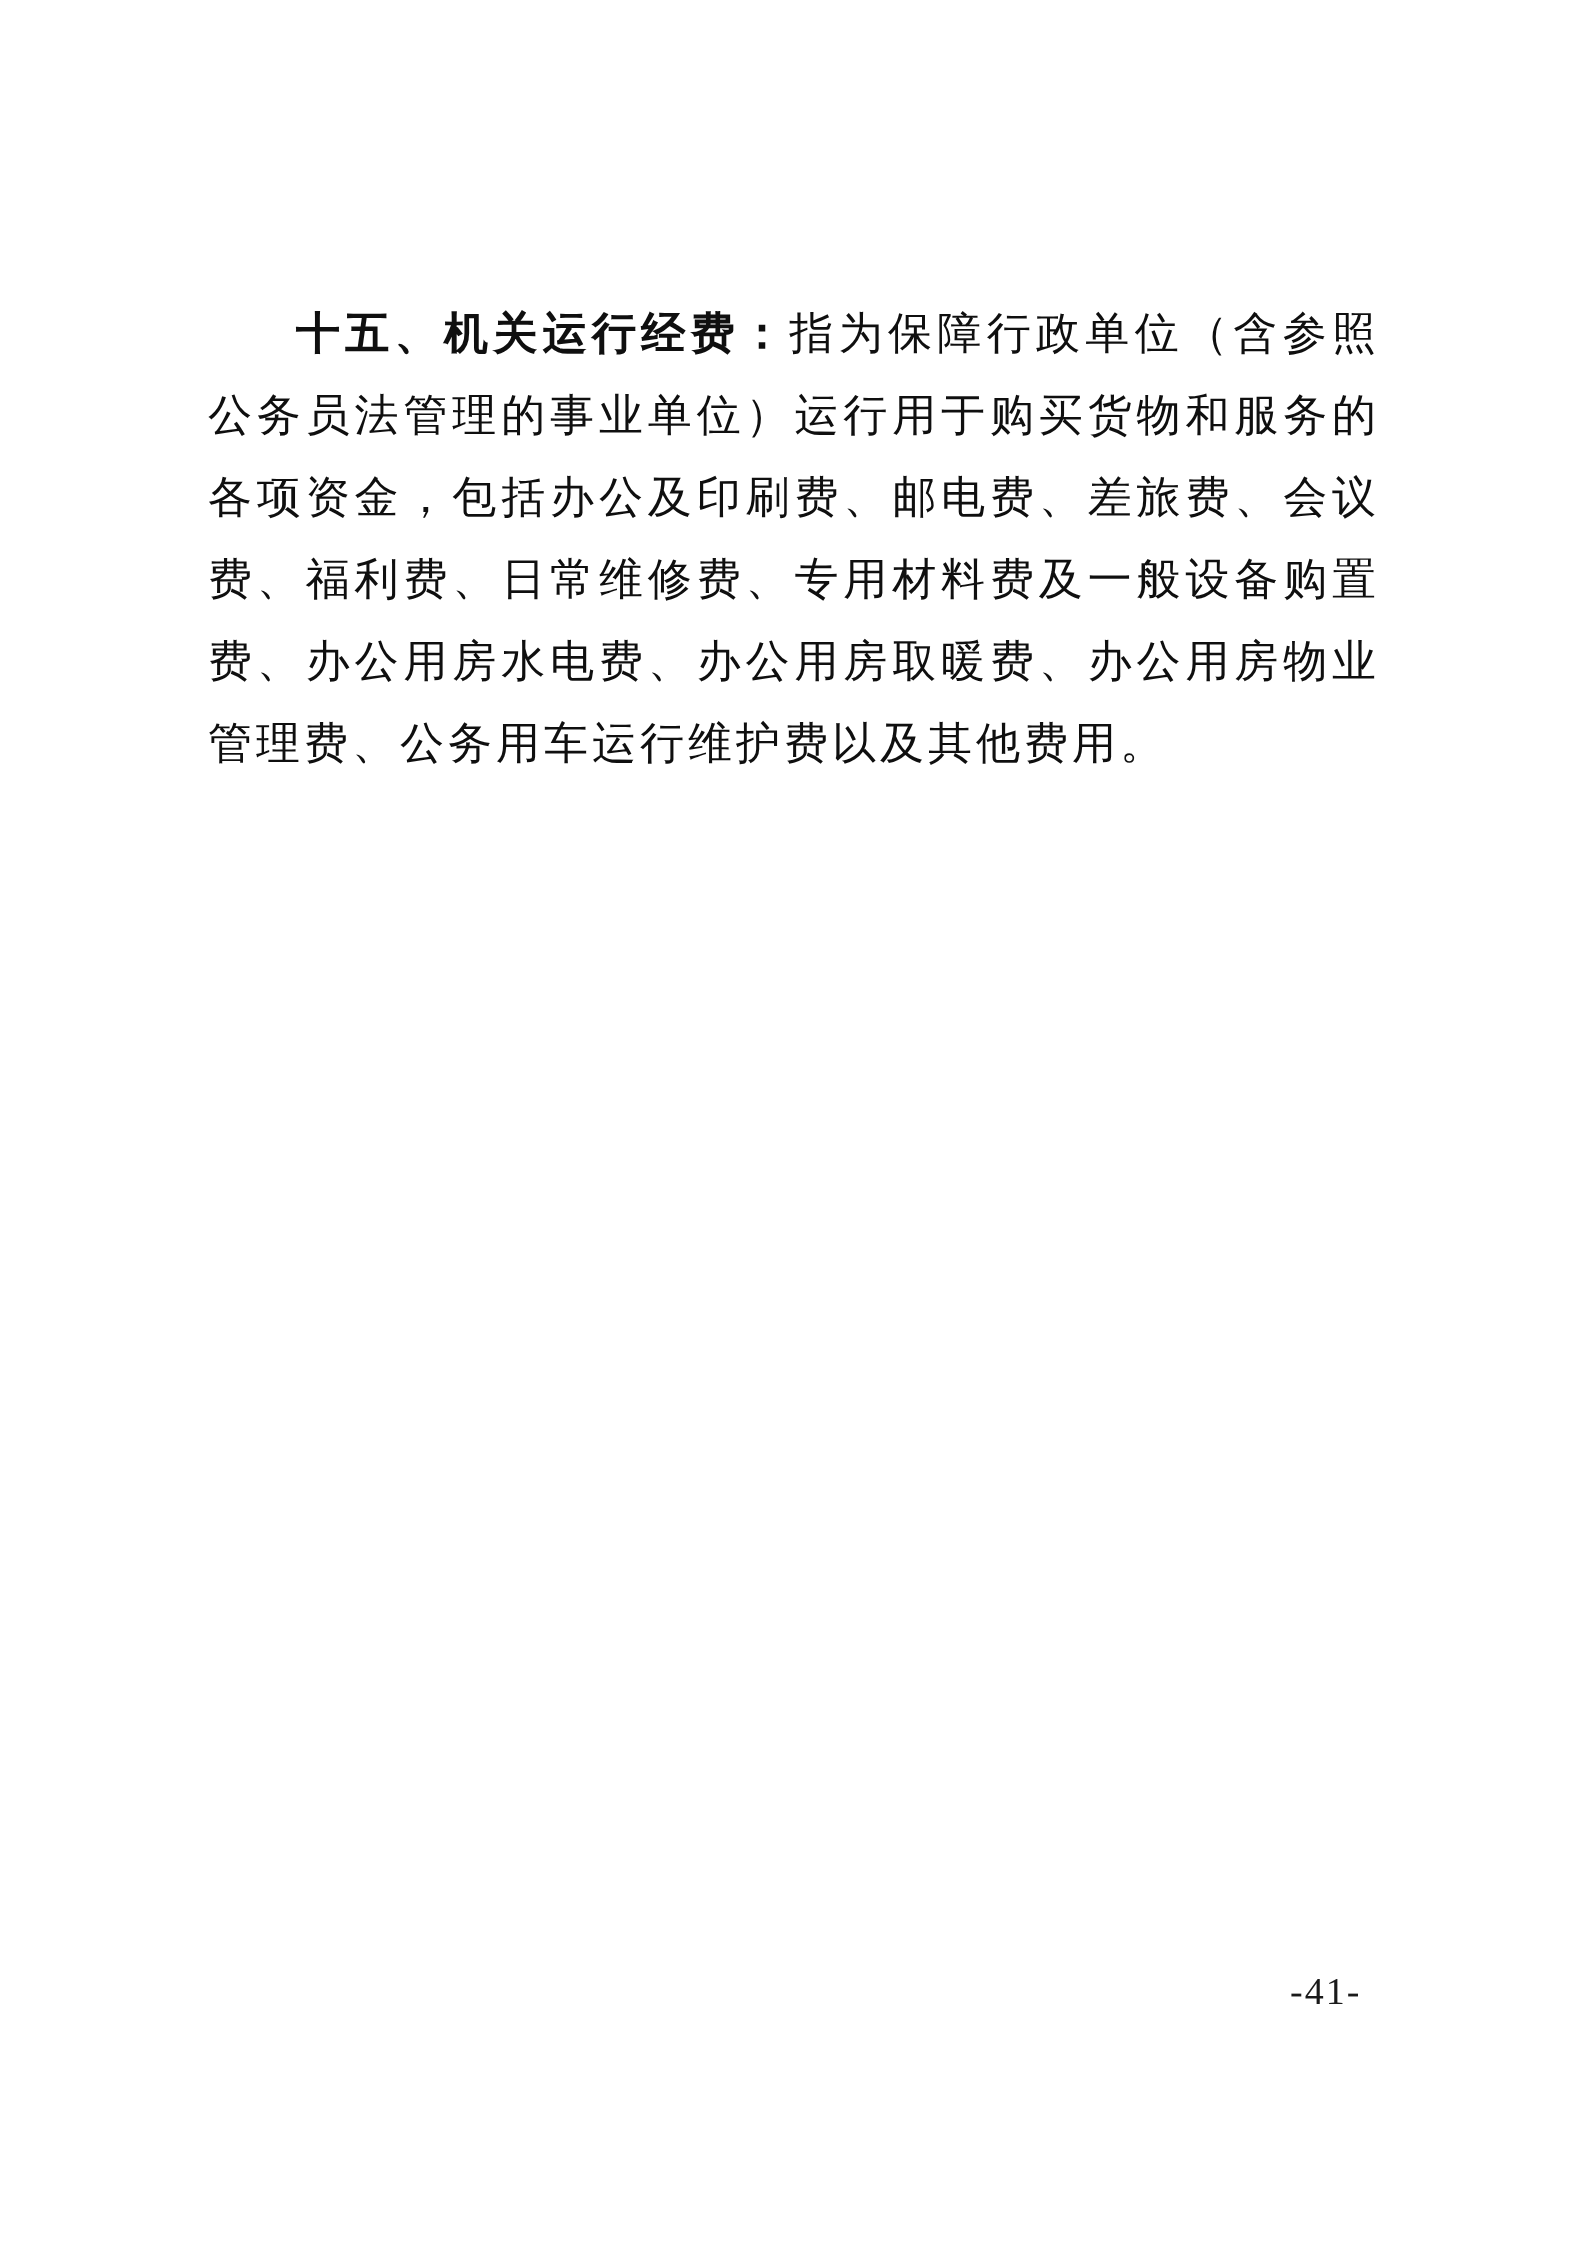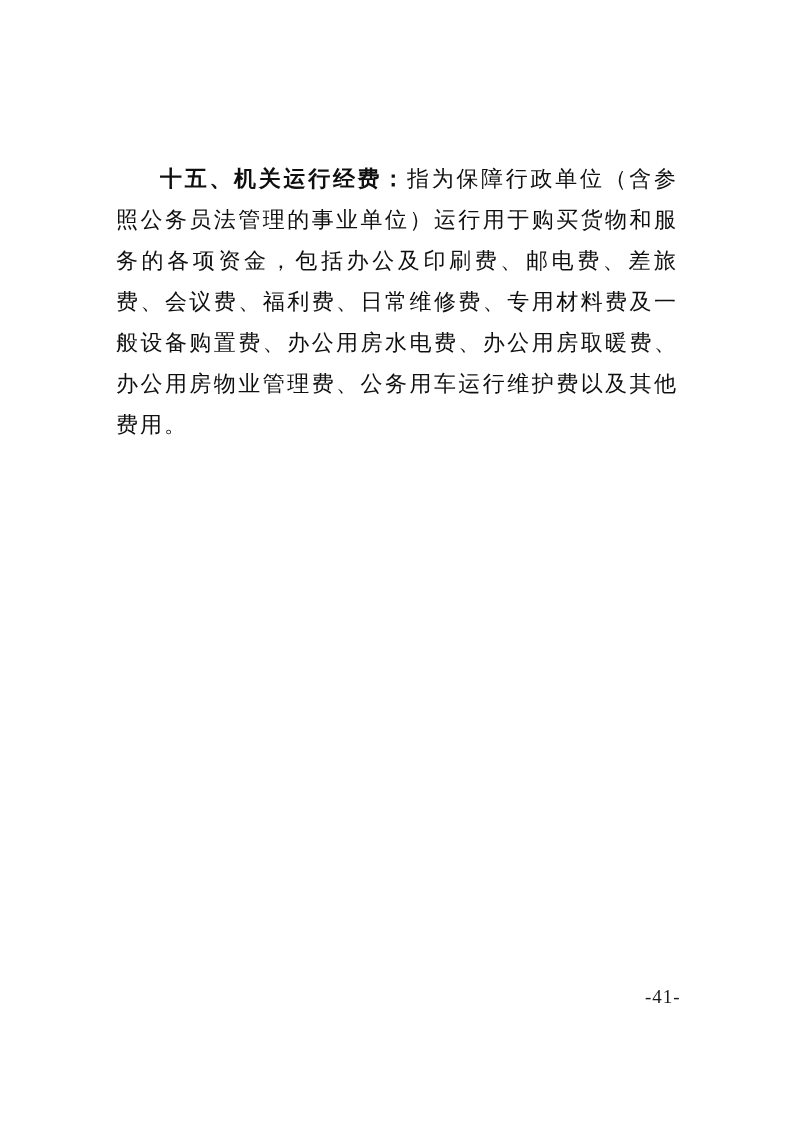--- a/index.html
+++ b/index.html
@@ -16,21 +16,21 @@
     font-family: "Liberation Serif", "DejaVu Serif", serif;
     color: #0f0f0f;
   }
   .content {
     position: absolute;
     left: 104px;
     top: 146px;
     width: 586px;
   }
   .para {
-    margin: 12px;
+    margin: 0;
     font-size: 22px;
     line-height: 41px;
     text-align: justify;
     text-justify: inter-ideograph;
     letter-spacing: 2px;
     text-indent: 2em;
     color: #0f0f0f;
   }
   .para .lead {
     font-weight: bold;

